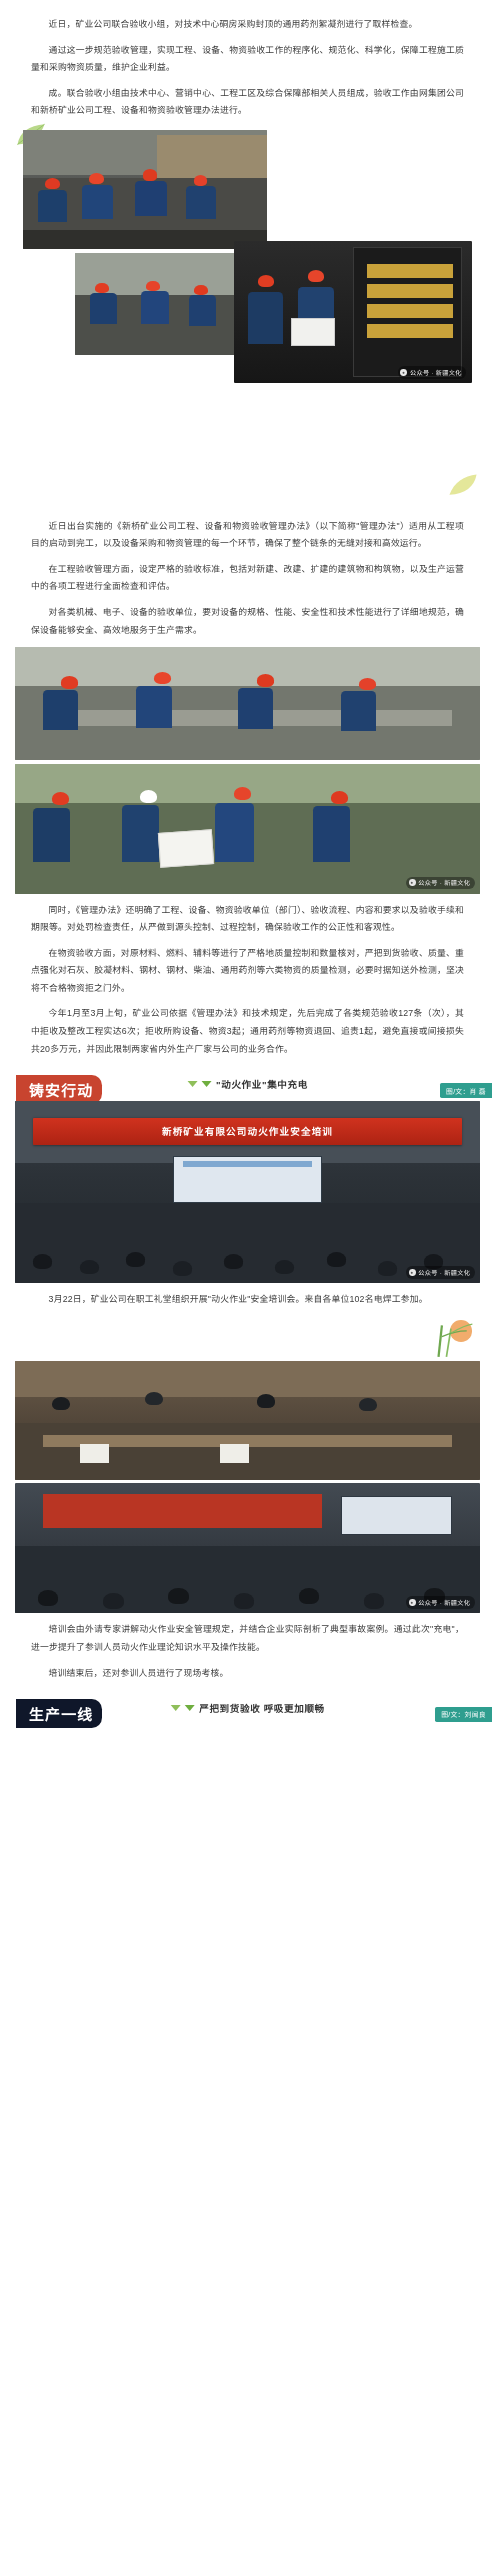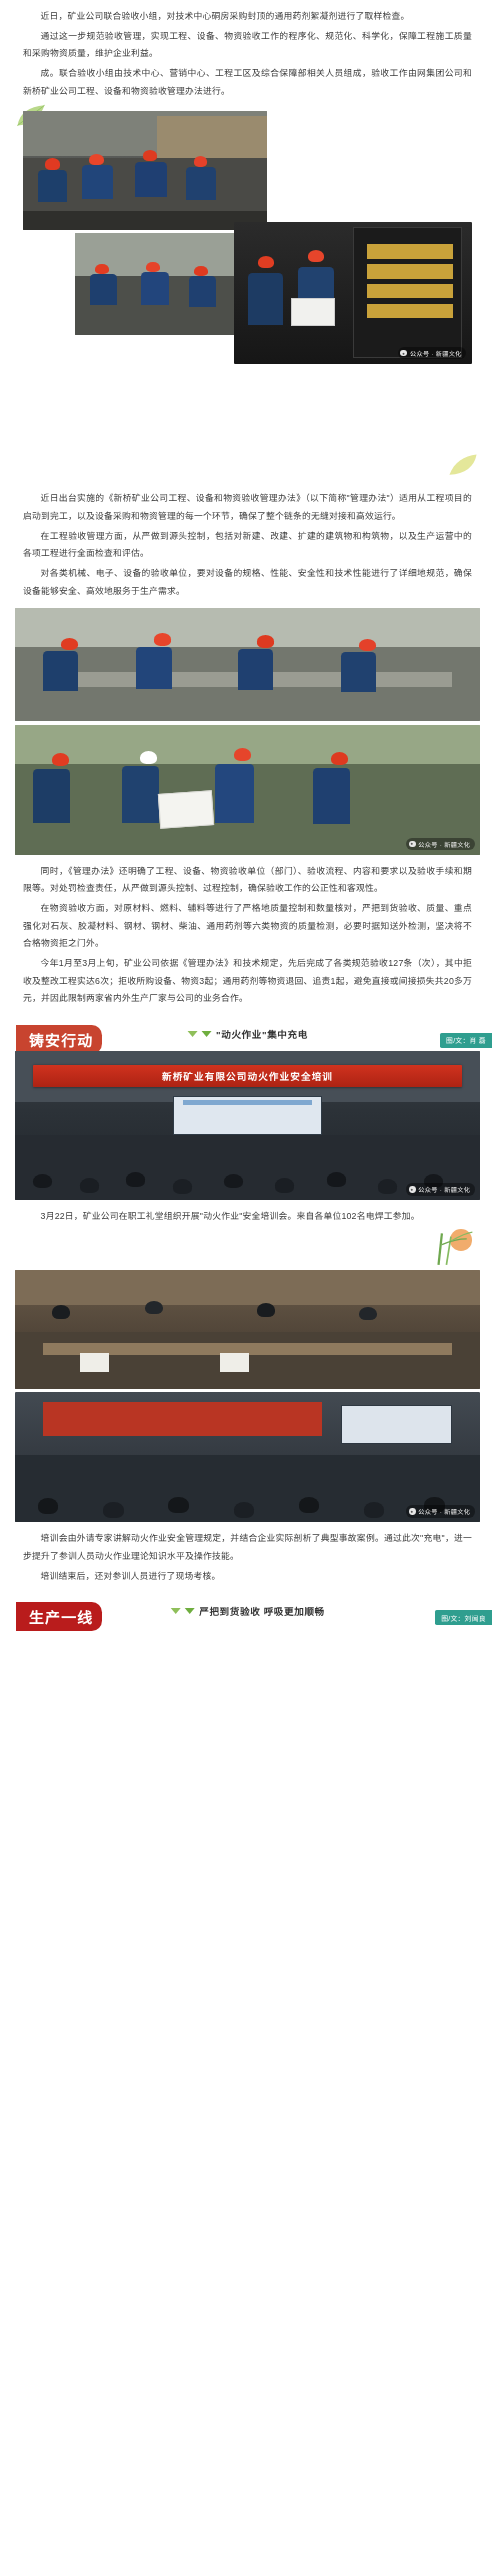--- a/index.html
+++ b/index.html
@@ -22,21 +22,21 @@
 
   
   .para {
     font-size: 8.8px;
     line-height: 2.0;
     color: #3b3b3b;
     text-align: justify;
     letter-spacing: 0.2px;
     padding: 0 23px;
     text-indent: 2em;
-    margin: 0;
+    margin: 8px;
   }
   .para + .para { margin-top: 2.3px; }
   .block-top { padding-top: 8px; }
 
   
   .photo-wrap {
     position: relative;
     margin: 8px 23px;
   }
   .photo-wrap.full { margin: 8px 14.7px; }
@@ -89,21 +89,21 @@
     position: absolute;
     left: 16px; top: 2.3px;
     background: #c8442f;
     color: #ffffff;
     font-size: 15px;
     letter-spacing: 1.1px;
     padding: 4px 9px 4px 13px;
     border-radius: 0 10.2px 10.2px 0;
     font-weight: bold;
   }
-  .tag-left.green { background: #b91c1c; }
+  .tag-left.green { background: #0f172a; }
   .sub-head {
     position: absolute;
     left: 50%;
     transform: translateX(-50%);
     top: 4.5px;
     display: flex;
     align-items: center;
     gap: 4.5px;
     white-space: nowrap;
   }
@@ -236,21 +236,21 @@
     </div>
 
     <svg class="leaf-br" viewBox="0 0 60 46" style="bottom:-142px;">
       <path d="M54 6 C50 28 34 40 6 42 C14 20 32 8 54 6 Z" fill="#e4e79a"></path>
     </svg>
   </div>
 
   <div style="height:147px"></div>
 
   <p class="para">近日出台实施的《新桥矿业公司工程、设备和物资验收管理办法》（以下简称"管理办法"）适用从工程项目的启动到完工，以及设备采购和物资管理的每一个环节，确保了整个链条的无缝对接和高效运行。</p>
-  <p class="para">在工程验收管理方面，从严做到源头控制，包括对新建、改建、扩建的建筑物和构筑物，以及生产运营中的各项工程进行全面检查和评估。</p>
+  <p class="para">在工程验收管理方面，设定严格的验收标准，包括对新建、改建、扩建的建筑物和构筑物，以及生产运营中的各项工程进行全面检查和评估。</p>
   <p class="para">对各类机械、电子、设备的验收单位，要对设备的规格、性能、安全性和技术性能进行了详细地规范，确保设备能够安全、高效地服务于生产需求。</p>
 
   <div class="photo-wrap full">
     <div class="photo" style="height:113px;background:linear-gradient(#a9ada3 0%,#8e938a 45%,#6a6e66 100%);">
       <div style="position:absolute;left:0;top:0;width:100%;height:34%;background:#b6bbb0;"></div>
       <div style="position:absolute;left:0;top:34%;width:100%;height:66%;background:#73776e;"></div>
       <div style="position:absolute;left:6%;top:56%;width:88%;height:14%;background:#9a9c92;"></div>
       <div class="hh" style="left:10%;top:26%;width:17px;height:12.5px;background:#e03c22;"></div>
       <div class="bd" style="left:6%;top:38%;width:35px;height:40px;background:#1e3f6c;"></div>
       <div class="hh" style="left:30%;top:22%;width:17px;height:12.5px;background:#e8452b;"></div>
@@ -288,21 +288,21 @@
     <div class="tag-left">铸安行动</div>
     <div class="sub-head">
       <span class="tri"></span>
       <span class="tri t2"></span>
       <span class="txt">"动火作业"集中充电</span>
     </div>
     <div class="byline">图/文：肖 磊</div>
   </div>
 
   <div class="photo-wrap full" style="margin-top:3.4px;">
-    <div class="photo" style="height:149px;background:linear-gradient(#3a4148 0%,#2c3238 40%,#20252a 100%);">
+    <div class="photo" style="height:182px;background:linear-gradient(#3a4148 0%,#2c3238 40%,#20252a 100%);">
       <div style="position:absolute;left:0;top:0;width:100%;height:34%;background:#474f57;"></div>
       <div class="banner-strip">新桥矿业有限公司动火作业安全培训</div>
       <div class="proj-screen"></div>
       <div style="position:absolute;left:0;bottom:0;width:100%;height:44%;background:#262b31;"></div>
 
       <div class="hh" style="left:4%;bottom:8%;width:19px;height:14.7px;background:#15181c;"></div>
       <div class="hh" style="left:14%;bottom:5%;width:19px;height:14.7px;background:#1a1e23;"></div>
       <div class="hh" style="left:24%;bottom:9%;width:19px;height:14.7px;background:#14171b;"></div>
       <div class="hh" style="left:34%;bottom:4%;width:19px;height:14.7px;background:#1b1f24;"></div>
       <div class="hh" style="left:45%;bottom:8%;width:19px;height:14.7px;background:#15181c;"></div>

